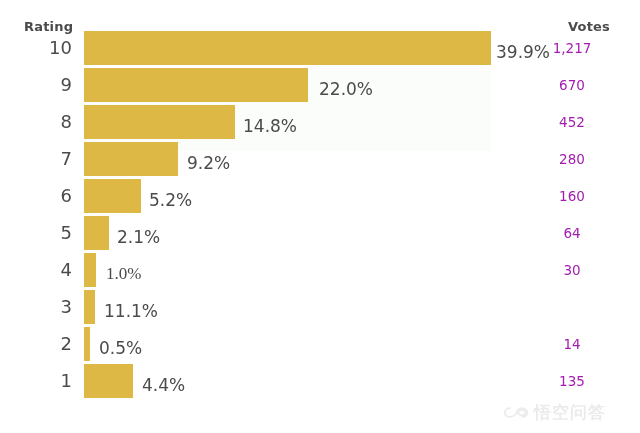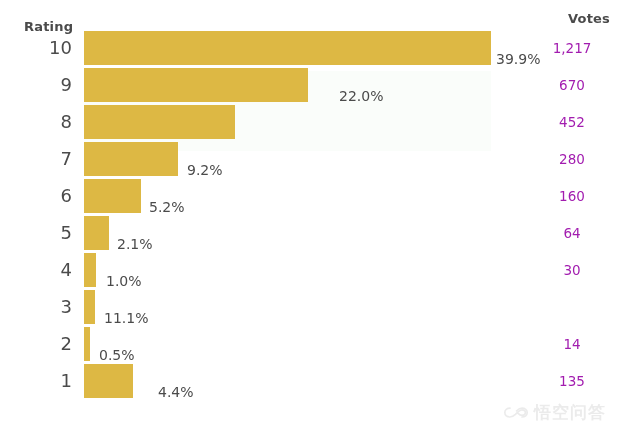--- a/index.html
+++ b/index.html
@@ -30,21 +30,21 @@
   
   .col-header {
     position: absolute;
     font-size: 13px;
     font-weight: bold;
     color: #4b4b4b;
     letter-spacing: 0.2px;
     white-space: nowrap;
   }
   #hdr-rating { left: 24px; top: 19px; }
-  #hdr-votes  { left: 568px; top: 11px; text-align: right; }
+  #hdr-votes  { left: 568px; top: 19px; text-align: right; }
 
   
   .rows-layer {
     position: absolute;
     left: 0;
     top: 31px;
     width: 640px;
   }
   .row {
     position: relative;
@@ -64,24 +64,24 @@
   }
   .bar {
     position: absolute;
     left: 84px;
     top: 0;
     height: 34px;
     background: #ddb844;
   }
   .pct-label {
     position: absolute;
-    top: 11px;
+    top: 4px;
     height: 34px;
     line-height: 34px;
-    font-size: 14px;
+    font-size: 17px;
     color: #4b4b4b;
     white-space: nowrap;
   }
   .votes-label {
     position: absolute;
     left: 540px;
     width: 64px;
     top: 0;
     height: 34px;
     line-height: 34px;
@@ -130,26 +130,27 @@
   <div class="rows-layer" id="rows-layer">
       <div class="row">
         <div class="rating-label">10</div>
         <div class="bar" style="width: 407px; background: rgb(221, 184, 68);"></div>
         <div class="pct-label" style="left: 496px;">39.9%</div>
         <div class="votes-label">1,217</div>
       </div>
       <div class="row">
         <div class="rating-label">9</div>
         <div class="bar" style="width: 224px; background: rgb(221, 184, 68);"></div>
-        <div class="pct-label" style="left: 319px; margin-left: 20px;">22.0%</div>
+        <div class="pct-label" style="left: 319px;">22.0%</div>
         <div class="votes-label">670</div>
       </div>
       <div class="row">
         <div class="rating-label">8</div>
         <div class="bar" style="width: 151px; background: rgb(221, 184, 68);"></div>
+        <div class="pct-label" style="left: 243px;">14.8%</div>
         <div class="votes-label">452</div>
       </div>
       <div class="row">
         <div class="rating-label">7</div>
         <div class="bar" style="width: 94px; background: rgb(221, 184, 68);"></div>
         <div class="pct-label" style="left: 187px;">9.2%</div>
         <div class="votes-label">280</div>
       </div>
       <div class="row">
         <div class="rating-label">6</div>
@@ -159,38 +160,38 @@
       </div>
       <div class="row">
         <div class="rating-label">5</div>
         <div class="bar" style="width: 25px; background: rgb(221, 184, 68);"></div>
         <div class="pct-label" style="left: 117px;">2.1%</div>
         <div class="votes-label">64</div>
       </div>
       <div class="row">
         <div class="rating-label">4</div>
         <div class="bar" style="width: 12px; background: rgb(221, 184, 68);"></div>
-        <div class="pct-label" style="left: 106px;">1.0%</div>
+        <div class="pct-label" style="left: 106px; font-family: Liberation Serif, serif;">1.0%</div>
         <div class="votes-label">30</div>
       </div>
       <div class="row">
         <div class="rating-label">3</div>
         <div class="bar" style="width: 11px; background: rgb(221, 184, 68);"></div>
         <div class="pct-label" style="left: 104px;">11.1%</div>
       </div>
       <div class="row">
         <div class="rating-label">2</div>
         <div class="bar" style="width: 6px; background: rgb(221, 184, 68);"></div>
         <div class="pct-label" style="left: 99px;">0.5%</div>
         <div class="votes-label">14</div>
       </div>
       <div class="row">
         <div class="rating-label">1</div>
         <div class="bar" style="width: 49px; background: rgb(221, 184, 68);"></div>
-        <div class="pct-label" style="left: 142px; margin-left: 16px;">4.4%</div>
+        <div class="pct-label" style="left: 142px;">4.4%</div>
         <div class="votes-label">135</div>
       </div>
     </div>
 
   <div class="watermark">
     <svg class="watermark-mark" viewBox="0 0 26 16">
       <path d="M7 3.2c-3 0-5.2 1.9-5.2 4.4S4 12 7 12c2.2 0 3.7-1 5.4-2.6l1.1-1.1 1.2-1.2C16.2 5.7 17.4 4.8 19 4.8c2 0 3.5 1.2 3.5 2.8S21 10.4 19 10.4c-1.6 0-2.8-.9-4.3-2.3" fill="none" stroke="#d8d8d8" stroke-width="1.7" stroke-linecap="round"></path>
       <path d="M19 12c3 0 5.2-1.9 5.2-4.4S22 3.2 19 3.2c-2.2 0-3.7 1-5.4 2.6" fill="none" stroke="#d8d8d8" stroke-width="1.7" stroke-linecap="round"></path>
     </svg>
     <span class="watermark-text">悟空问答</span>

